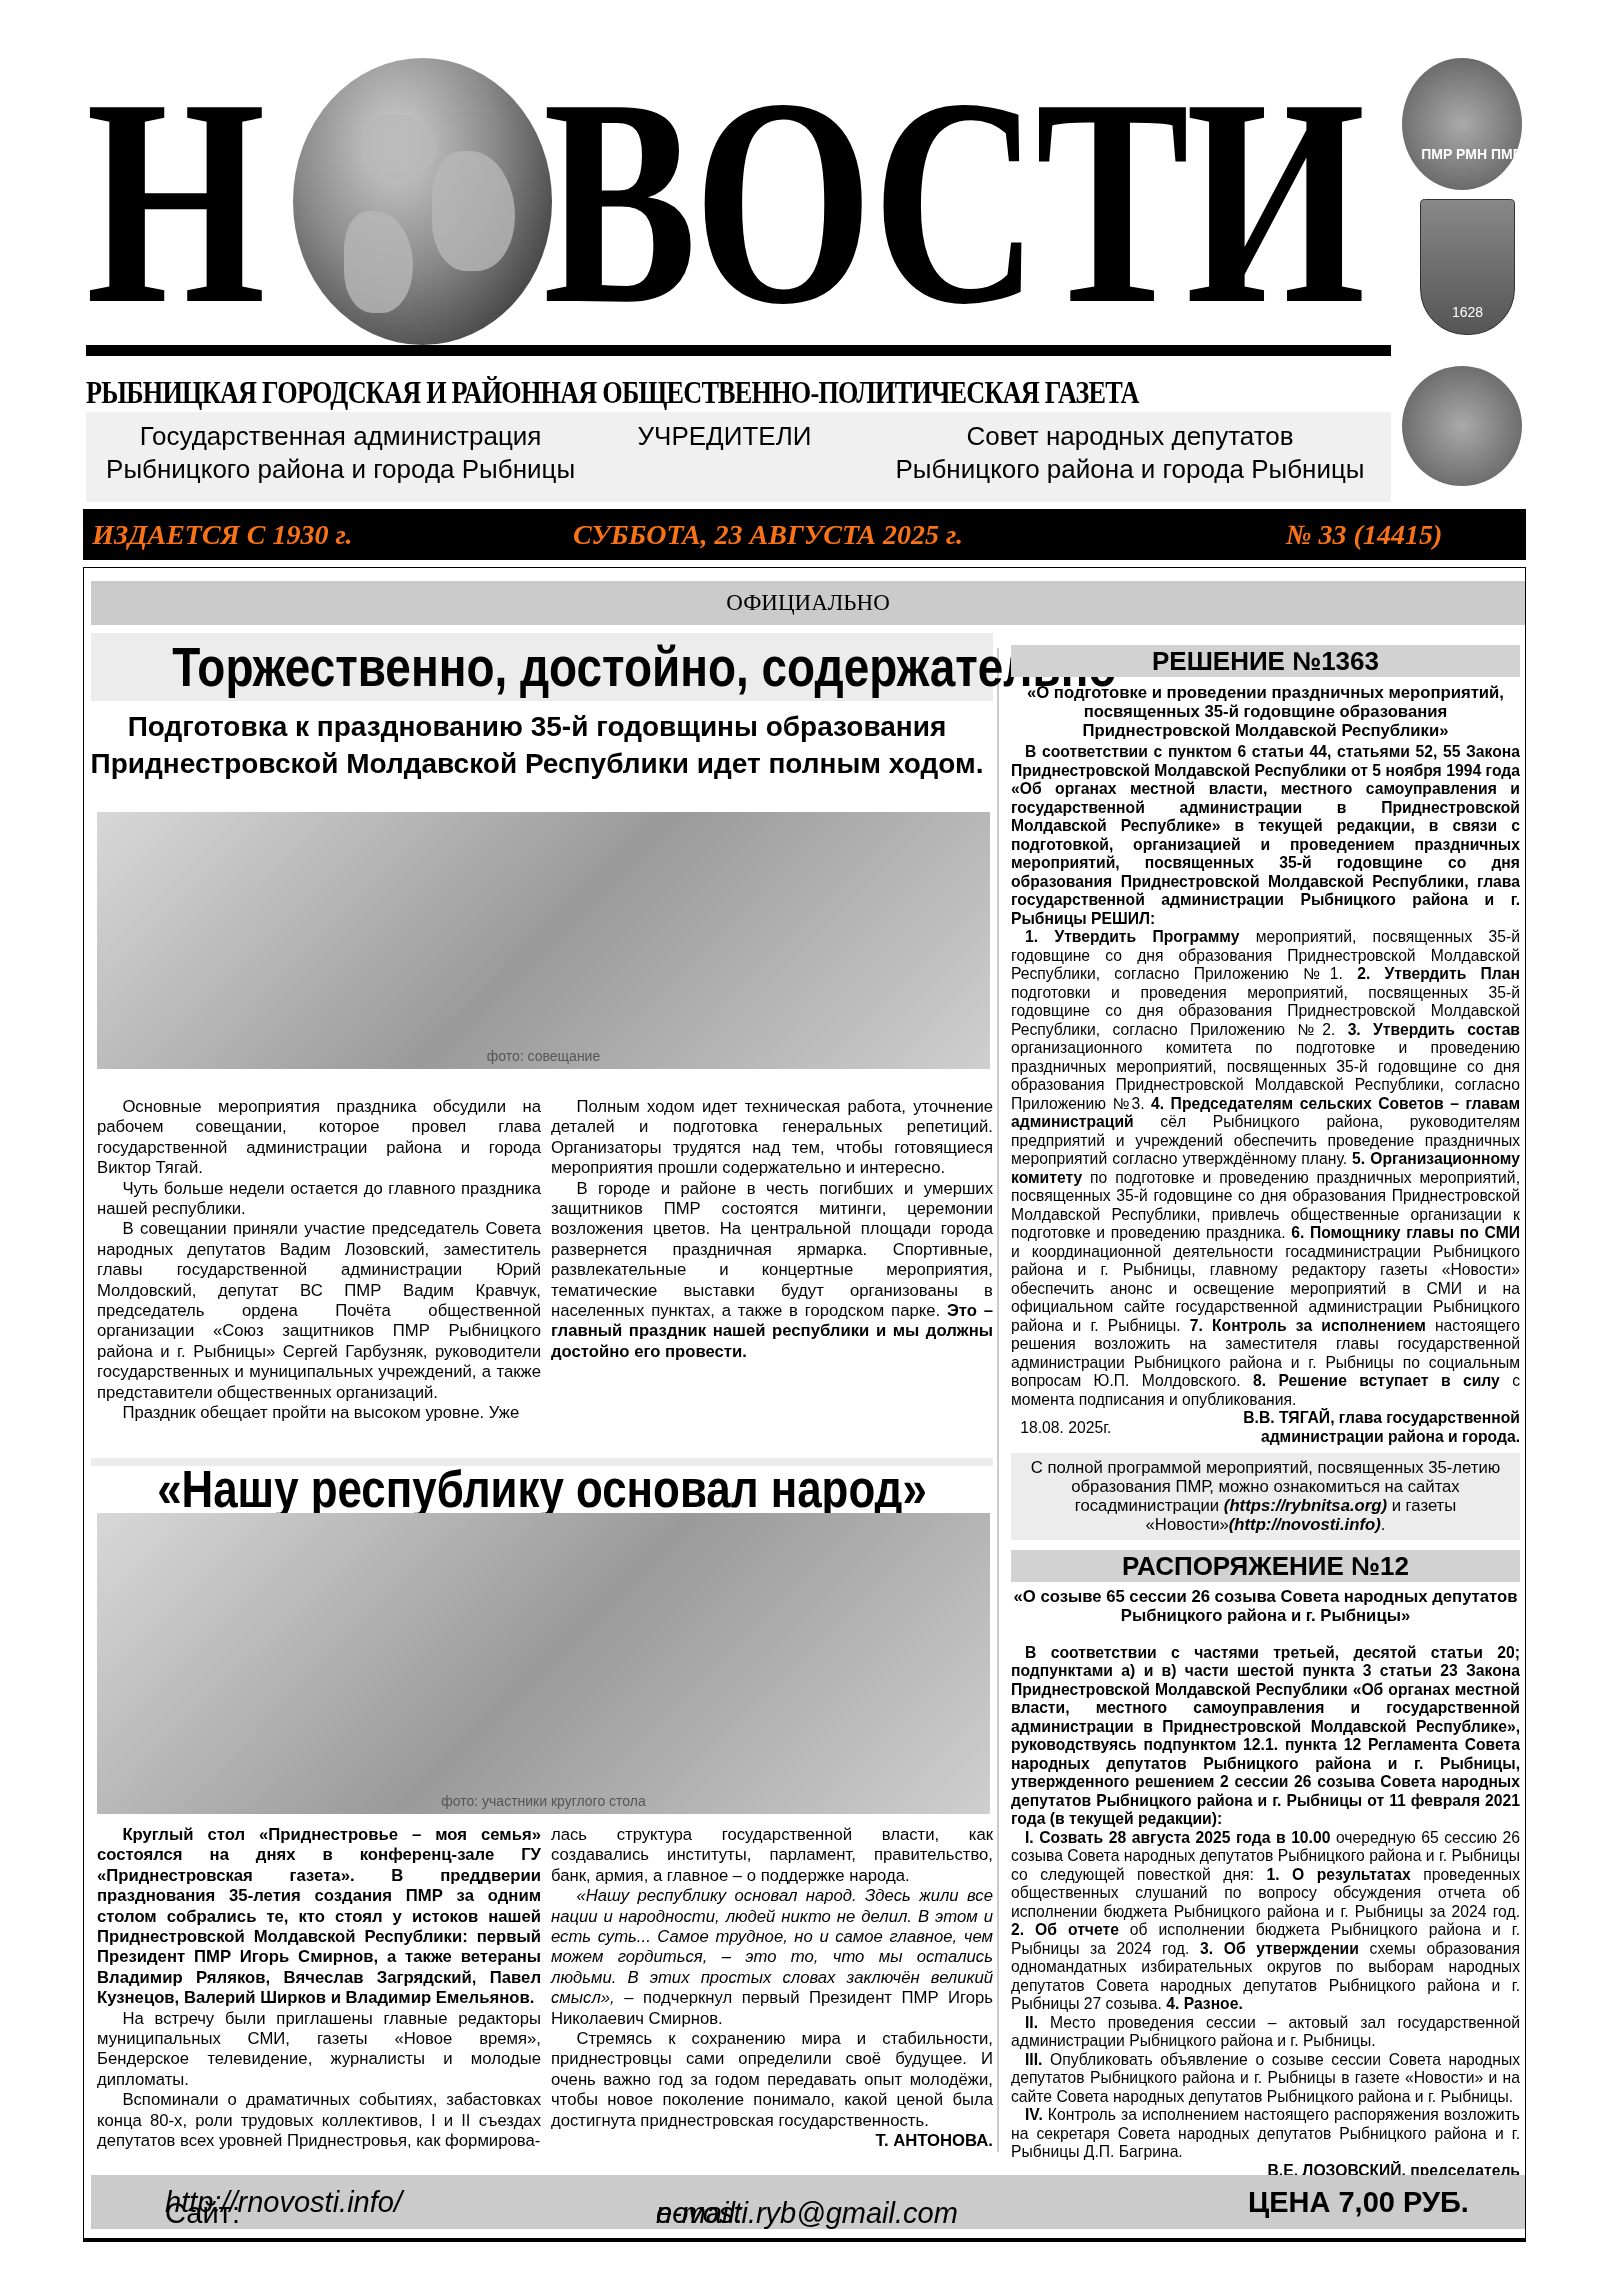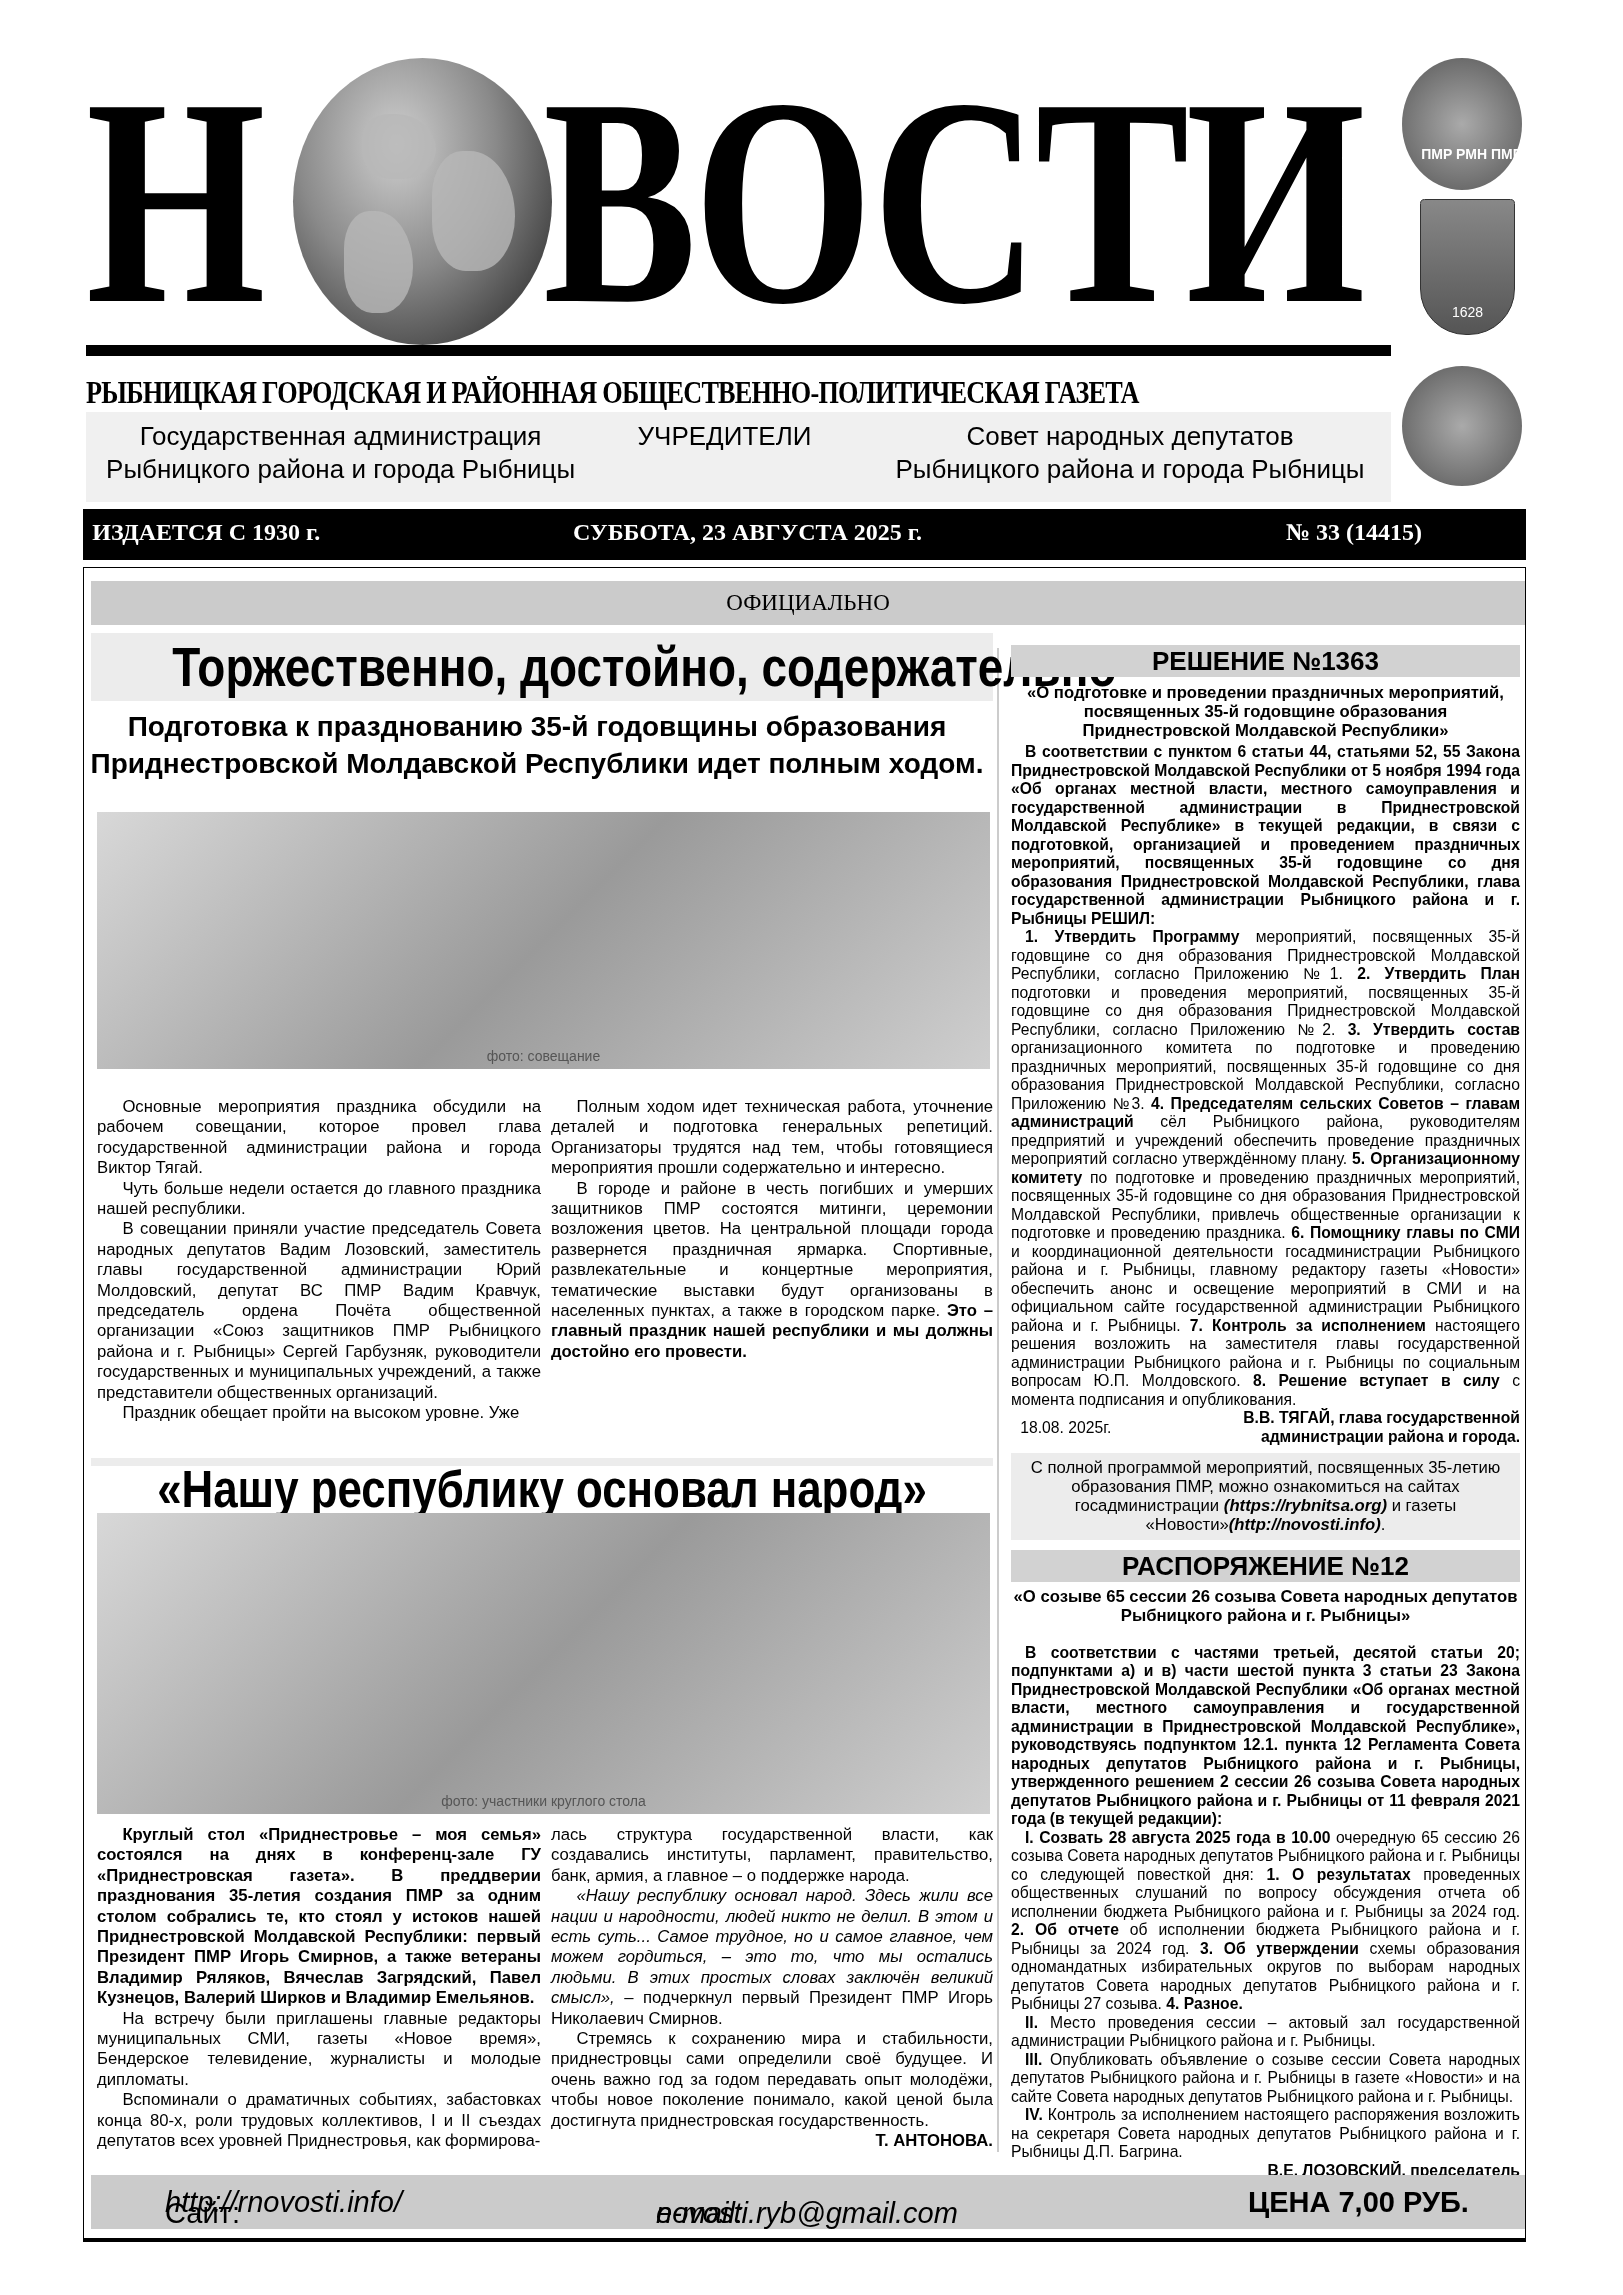--- a/index.html
+++ b/index.html
@@ -9,21 +9,21 @@
   .masthead-title{left:86px;top:58px;width:1300px;height:287px;display:flex;align-items:center;}
   .mh-letter{font-family:"Liberation Serif",serif;font-weight:bold;font-size:296px;line-height:287px;display:inline-block;transform:scaleX(0.78);transform-origin:left center;letter-spacing:-4.6px;}
   .globe{width:259px;height:287px;border-radius:50%;background:radial-gradient(ellipse at 40% 30%,#cfcfcf 0%,#8a8a8a 45%,#3a3a3a 85%,#222 100%);position:relative;margin:0 -28px 0 -18.5px;flex:none;}
   .globe .land{position:absolute;background:#b8b8b8;border-radius:40% 60% 50% 45%;opacity:.8;}
   .mh-rule{left:86px;top:345px;width:1305px;height:11px;background:#000;}
   .subtitle{left:86px;top:376px;width:1305px;font-family:"Liberation Serif",serif;font-weight:bold;font-size:30.5px;white-space:nowrap;letter-spacing:-0.9px;transform:scaleX(0.86);transform-origin:left;}
   .founders{left:86px;top:412px;width:1305px;height:90px;background:#f0f0f0;}
   .founders div{position:absolute;font-size:26px;line-height:32px;text-align:center;white-space:nowrap;}
   .emblem{left:1402px;width:120px;border-radius:50%;background:radial-gradient(circle,#aaa,#555);}
   .emblem-shield{left:1420px;top:199px;width:93px;height:134px;background:linear-gradient(#888,#555);border-radius:4.6px 4.6px 46px 46px;border:1.9px solid #333;}
-  .infobar{left:83px;top:509px;width:1443px;height:51px;background:#000;color:#ffffff;font-family:"Liberation Serif",serif;font-weight:bold;font-size:24px;}
+  .infobar{left:83px;top:509px;width:1443px;height:51px;background:#000;color:#f97316;font-family:"Liberation Serif",serif;font-weight:bold;font-size:28px;font-style:italic;}
   .infobar span{position:absolute;top:10.2px;white-space:nowrap;}
   .frame{left:83px;top:567px;width:1443px;height:1675px;border:1.9px solid #000;border-bottom-width:4.6px;box-sizing:border-box;}
   .section-bar{left:91px;top:581px;width:1434px;height:44px;background:#cbcbcb;text-align:center;font-family:"Liberation Serif",serif;font-size:23px;line-height:44px;}
   .h1box{left:91px;top:633px;width:902px;height:68px;background:#ececec;}
   .h1{left:91px;top:633px;width:902px;font-size:56px;font-weight:bold;line-height:68px;text-align:center;white-space:nowrap;transform:scaleX(0.82);transform-origin:center;}
   .deck{left:86px;top:708px;width:902px;font-size:28px;font-weight:bold;line-height:37px;text-align:center;}
   .photo{background:linear-gradient(135deg,#d8d8d8,#9a9a9a 50%,#cfcfcf);}
   .photo1{left:97px;top:812px;width:893px;height:257px;}
   .photo2{left:97px;top:1513px;width:893px;height:301px;}
   .photo .ph-label{position:absolute;left:0;right:0;bottom:4.6px;text-align:center;color:#555;font-size:14px;}

